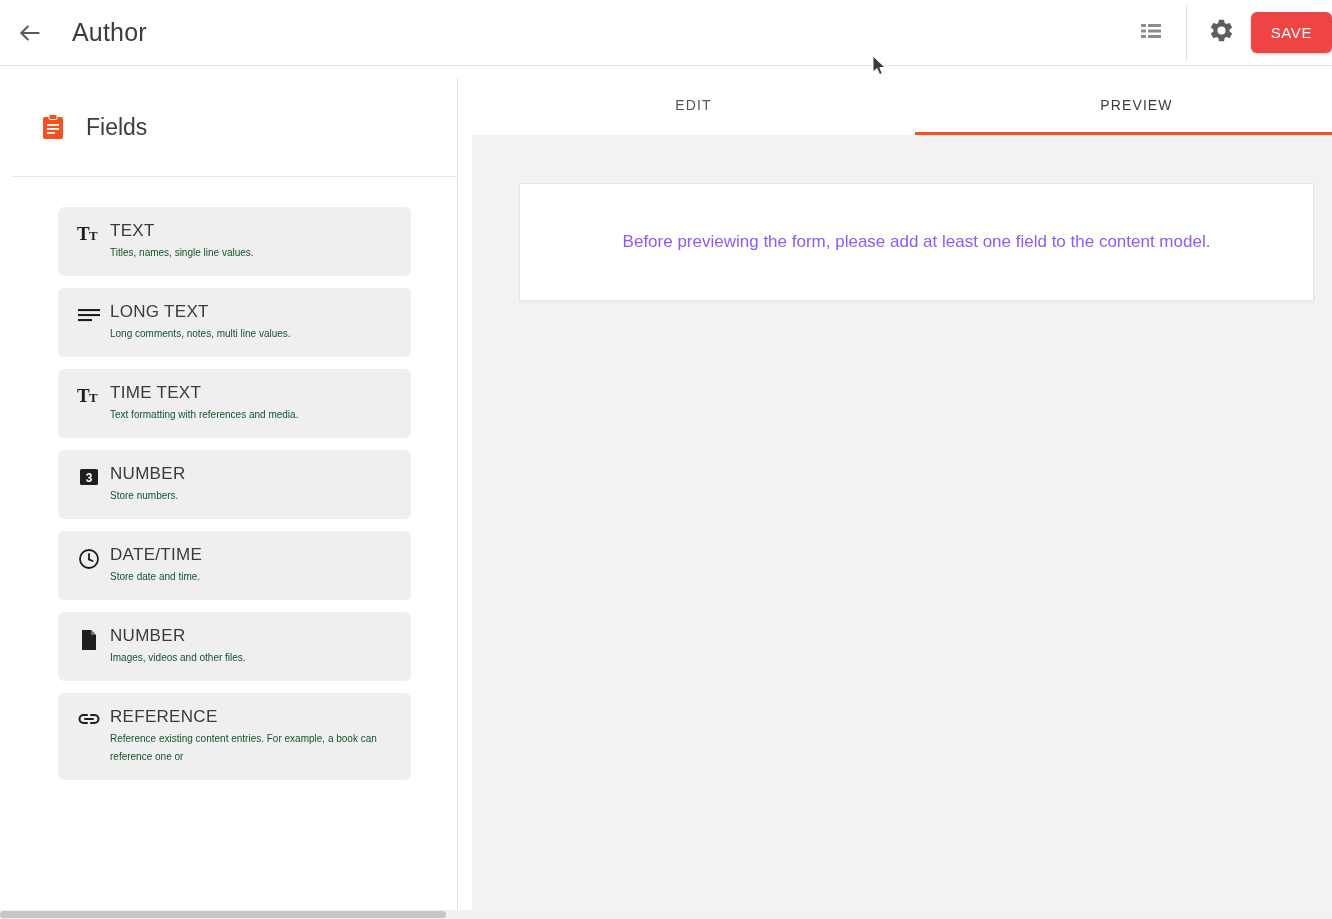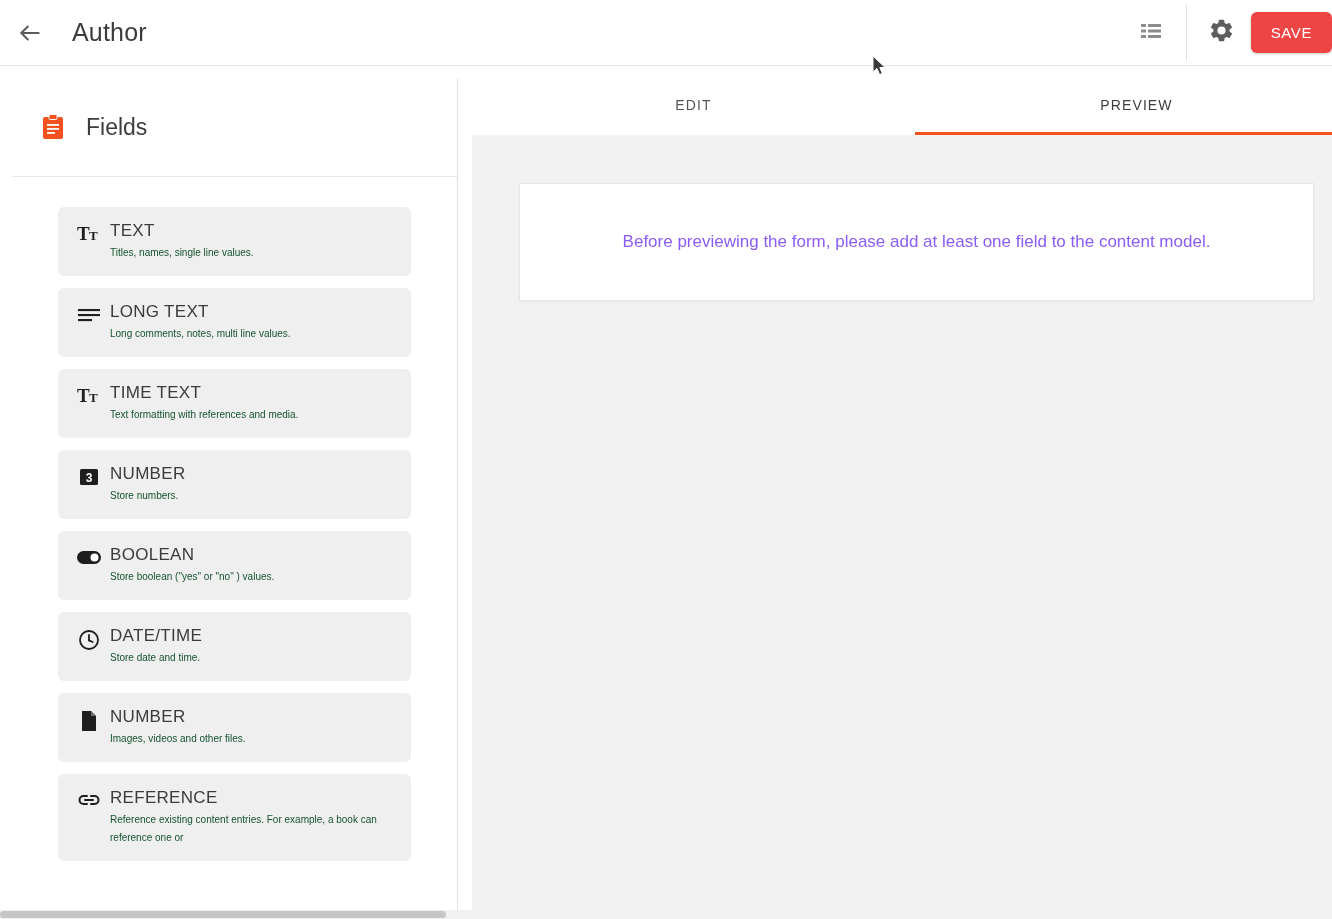--- a/index.html
+++ b/index.html
@@ -293,32 +293,20 @@
           <rect x="2" y="2" width="18" height="16" rx="1.5" fill="#1e1e1e"></rect>
           <text x="11" y="15" text-anchor="middle" font-family="Liberation Sans, sans-serif" font-size="12" font-weight="bold" fill="#ffffff">3</text>
         </svg>
       </div>
       <div class="field-text">
         <div class="field-name">NUMBER</div>
         <div class="field-desc">Store numbers.</div>
       </div>
     </div>
 
-    <div class="field-item">
-      <div class="field-icon">
-        <svg width="26" height="18" viewBox="0 0 26 18">
-          <rect x="1" y="3" width="24" height="13" rx="6.5" fill="#1e1e1e"></rect>
-          <circle cx="18.5" cy="9.5" r="4" fill="#ffffff"></circle>
-        </svg>
-      </div>
-      <div class="field-text">
-        <div class="field-name">BOOLEAN</div>
-        <div class="field-desc">Store boolean ("yes" or "no" ) values.</div>
-      </div>
-    </div>
 
     <div class="field-item">
       <div class="field-icon">
         <svg width="22" height="22" viewBox="0 0 22 22">
           <circle cx="11" cy="11" r="9" fill="none" stroke="#1e1e1e" stroke-width="1.8"></circle>
           <line x1="11" y1="6" x2="11" y2="11.4" stroke="#1e1e1e" stroke-width="1.8" stroke-linecap="round"></line>
           <line x1="11" y1="11.4" x2="14.6" y2="13" stroke="#1e1e1e" stroke-width="1.8" stroke-linecap="round"></line>
         </svg>
       </div>
       <div class="field-text">

